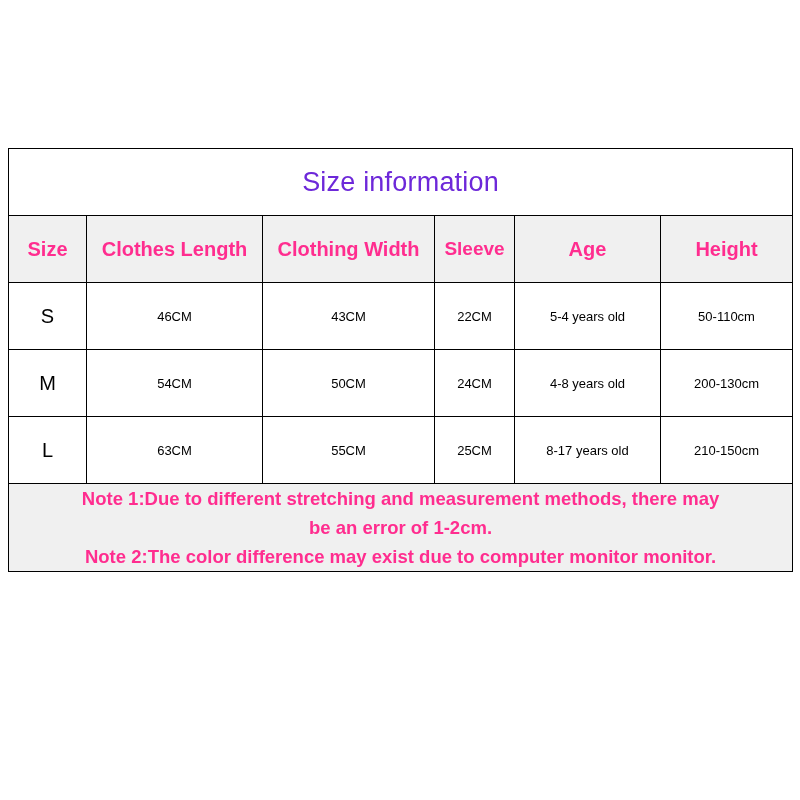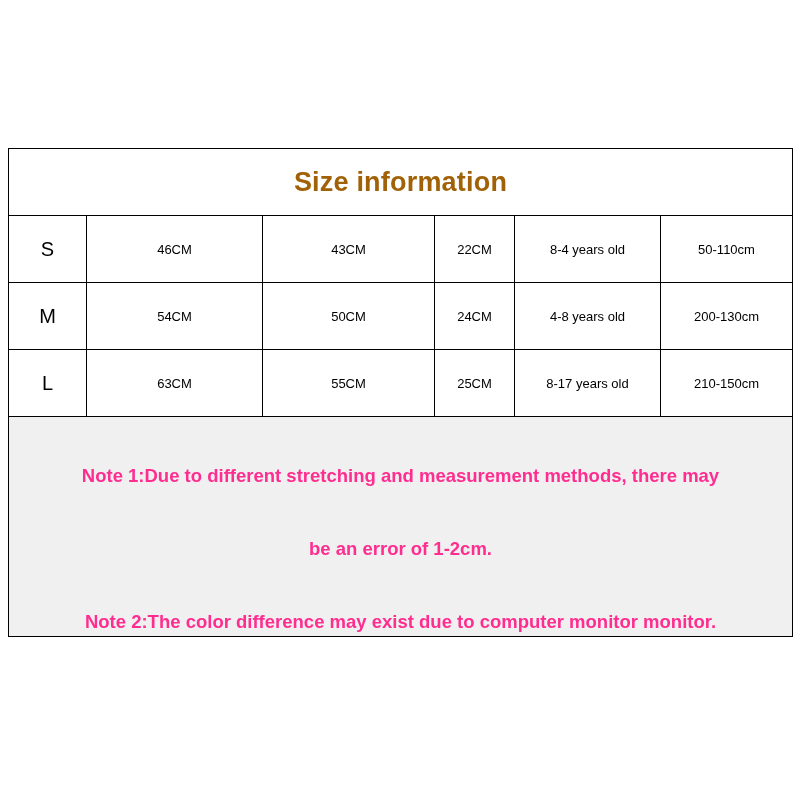--- a/index.html
+++ b/index.html
@@ -38,22 +38,22 @@
     border: 1px solid #000000;
     text-align: center;
     vertical-align: middle;
     padding: 0;
   }
 
   
   .title-cell {
     height: 66px;
     font-size: 27px;
-    font-weight: bold;
-    color: #a16207;
+    font-weight: normal;
+    color: #6d28d9;
     background: #ffffff;
     letter-spacing: 0.2px;
   }
 
   
   .head-row td {
     height: 66px;
     background: #f0f0f0;
     color: #ff2d8f;
     font-weight: bold;
@@ -83,21 +83,20 @@
     color: #ff2d8f;
     font-weight: bold;
     font-size: 18.5px;
     line-height: 29px;
     padding: 12px 10px 14px 10px;
     text-align: center;
   }
 
   .note-line {
     display: block;
-    margin-top: 44px;
   }
 
   
 </style>
 </head>
 <body>
 
 <div class="page">
   <div class="chart-wrap">
     <table class="size-table">
@@ -106,26 +105,34 @@
         <col style="width:176px">
         <col style="width:172px">
         <col style="width:80px">
         <col style="width:146px">
         <col style="width:132px">
       </colgroup>
       <tbody>
         <tr>
           <td class="title-cell" colspan="6">Size information</td>
         </tr>
+        <tr class="head-row">
+          <td>Size</td>
+          <td>Clothes Length</td>
+          <td>Clothing Width</td>
+          <td class="small-head">Sleeve</td>
+          <td>Age</td>
+          <td>Height</td>
+        </tr>
         <tr class="body-row">
           <td class="size-col">S</td>
           <td>46CM</td>
           <td>43CM</td>
           <td>22CM</td>
-          <td>8-4 years old</td>
+          <td>5-4 years old</td>
           <td>50-110cm</td>
         </tr>
         <tr class="body-row">
           <td class="size-col">M</td>
           <td>54CM</td>
           <td>50CM</td>
           <td>24CM</td>
           <td>4-8 years old</td>
           <td>200-130cm</td>
         </tr>

